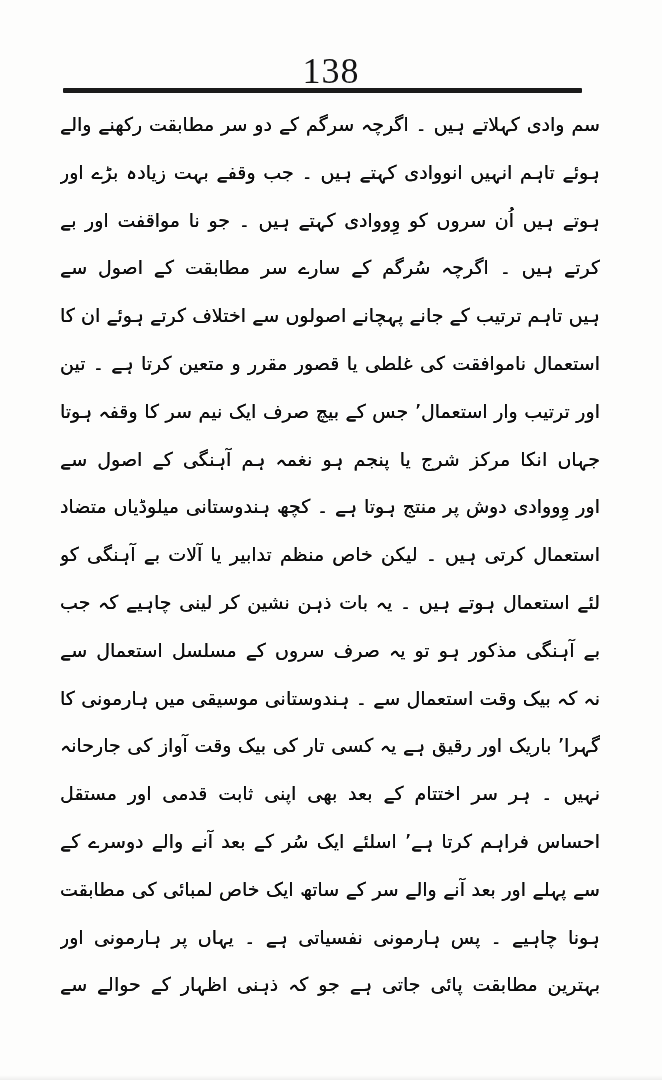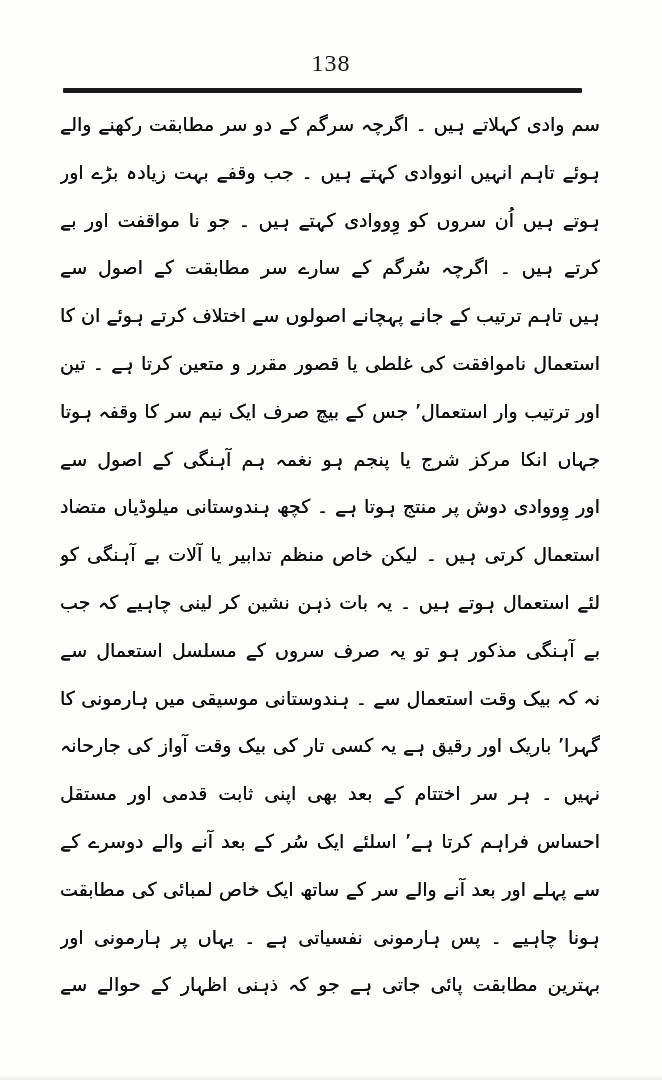--- a/index.html
+++ b/index.html
@@ -18,21 +18,21 @@
   .scan-edge {
     position: absolute; left: 0; bottom: 0;
     width: 100%; height: 5px;
     background: linear-gradient(to bottom, rgba(0,0,0,0), rgba(0,0,0,0.06));
   }
   .page-number {
     position: absolute; top: 50px; left: 0;
     width: 100%;
     text-align: center;
     font-family: "Liberation Serif", "DejaVu Serif", serif;
-    font-size: 24px;
+    font-size: 36px;
     letter-spacing: 1px;
     color: #141414;
   }
   .header-rule {
     position: absolute; top: 88px; left: 63px;
     width: 519px; height: 5px;
     background: #1b1b1b;
     border-radius: 1px;
   }
   .text-block {

